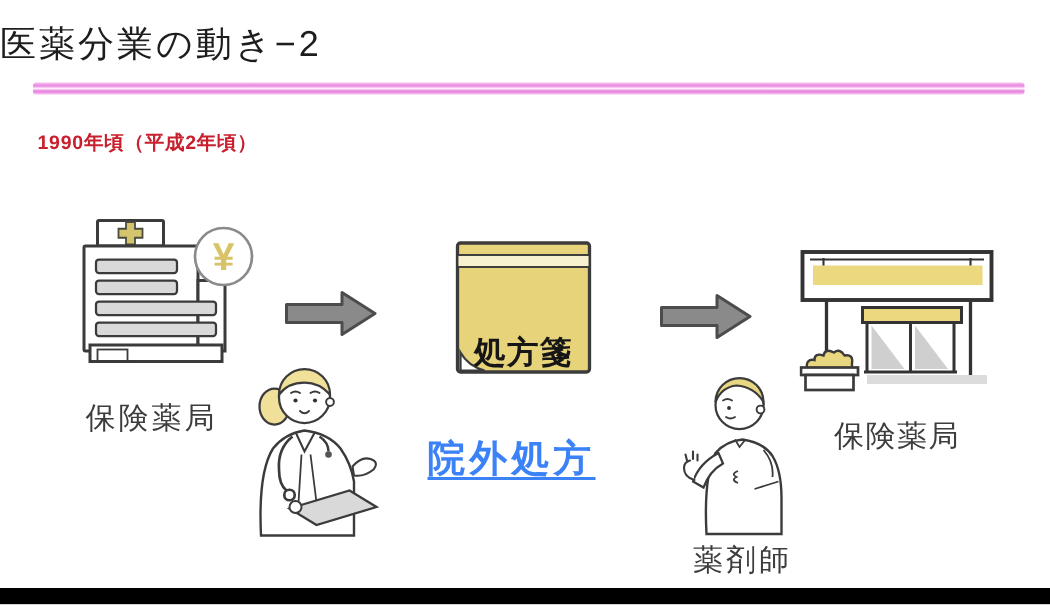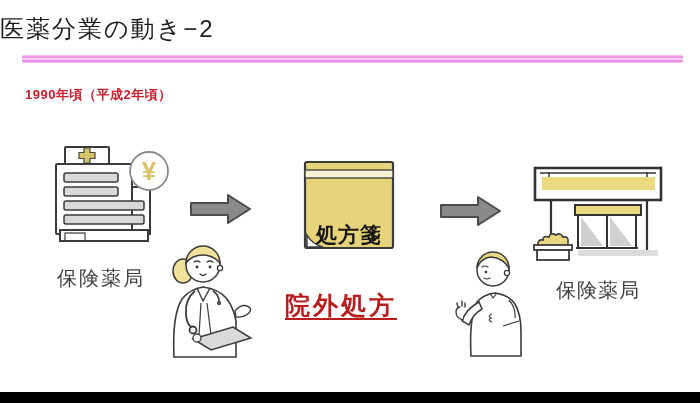--- a/index.html
+++ b/index.html
@@ -23,21 +23,21 @@
   }
   .icon-abs{position:absolute;}
   .label{
     position:absolute;font-size:20px;color:#3d3d3d;letter-spacing:2px;white-space:nowrap;
   }
   .note-text{
     position:absolute;left:300px;top:197px;width:98px;text-align:center;
     font-size:21px;font-weight:bold;color:#161616;letter-spacing:1px;margin-top:24px;
   }
   .caption{
-    position:absolute;left:285px;top:289px;font-size:25px;font-weight:bold;color:#b91c1c;
+    position:absolute;left:285px;top:289px;font-size:25px;font-weight:bold;color:#3b82f6;
     letter-spacing:3px;text-decoration:underline;text-underline-offset:4px;
     text-decoration-thickness:2px;white-space:nowrap;
   }
   .bottom-bar{
     position:absolute;left:0;top:392px;width:700px;height:11px;background:#000;
   }
 </style>
 </head>
 <body>
 
@@ -109,20 +109,21 @@
     <circle cx="64" cy="27" r="2.6" fill="#fff" stroke="#3b3b3b" stroke-width="1.3"></circle>
     <circle cx="43" cy="26" r="1.3" fill="#333"></circle>
     <path d="M 41 32 Q 44 34 47 32 M 39 21 Q 42 19 45 21" fill="none" stroke="#3b3b3b" stroke-width="1.2" stroke-linecap="round"></path>
     <path d="M 28 110 Q 26 72 34 56 Q 41 48 52 47 Q 66 49 72 58 Q 78 68 78 86 L 78 110 Z" fill="#fff" stroke="#3b3b3b" stroke-width="1.6"></path>
     <path d="M 47 47 L 50 52 L 54 47" fill="none" stroke="#3b3b3b" stroke-width="1.2"></path>
     <path d="M 66 54 Q 73 62 72 72 M 60 80 L 76 75" fill="none" stroke="#3b3b3b" stroke-width="1.2"></path>
     <path d="M 49 68 Q 44 70 48 72 Q 44 74 49 76" fill="none" stroke="#3b3b3b" stroke-width="1.2"></path>
     <path d="M 36 56 Q 23 63 19 75 L 26 79 Q 30 68 39 63 Z" fill="#fff" stroke="#3b3b3b" stroke-width="1.5"></path>
     <path d="M 20 74 Q 13 72 13 66 Q 13 62 17 61 M 14 57 L 15 61 M 19 55 L 19 60 M 22 57 L 22 61" fill="#fff" stroke="#3b3b3b" stroke-width="1.4" stroke-linecap="round"></path>
   </svg>
+  <div class="label" style="left:462px;top:360px">薬剤師</div>
 
   <svg class="icon-abs" style="left:533px;top:163px" width="132" height="100" viewBox="0 0 132 100">
     <rect x="2" y="5" width="126" height="32" fill="#fff" stroke="#333" stroke-width="2.6"></rect>
     <line x1="7" y1="10" x2="123" y2="10" stroke="#333" stroke-width="1.4"></line>
     <rect x="9" y="14" width="113" height="13" fill="#ecd87f"></rect>
     <line x1="16" y1="9" x2="16" y2="14" stroke="#333" stroke-width="1.4"></line>
     <line x1="114" y1="9" x2="114" y2="14" stroke="#333" stroke-width="1.4"></line>
     <line x1="18" y1="37" x2="18" y2="86" stroke="#333" stroke-width="2.2"></line>
     <line x1="114" y1="37" x2="114" y2="88" stroke="#333" stroke-width="2.2"></line>
     <rect x="42" y="42" width="66" height="10" fill="#ecd87f" stroke="#333" stroke-width="2"></rect>

